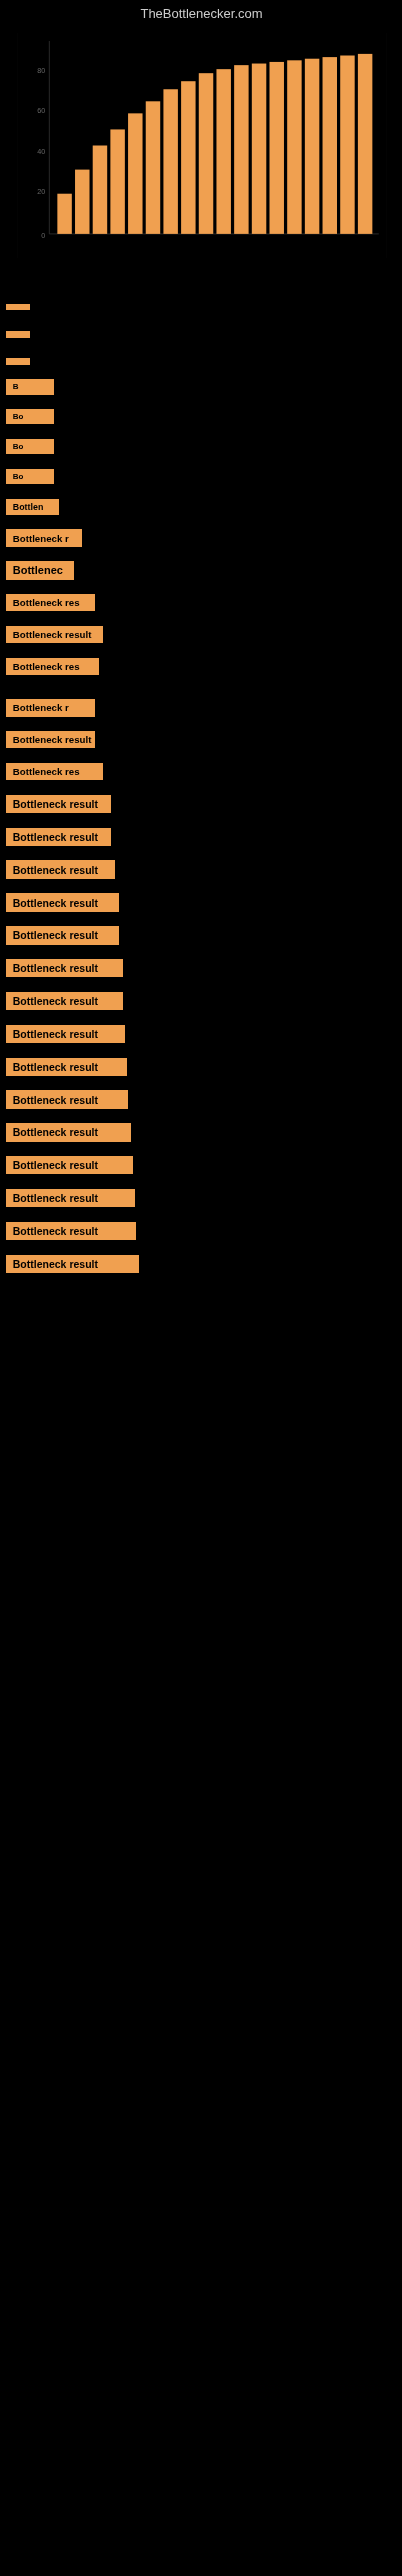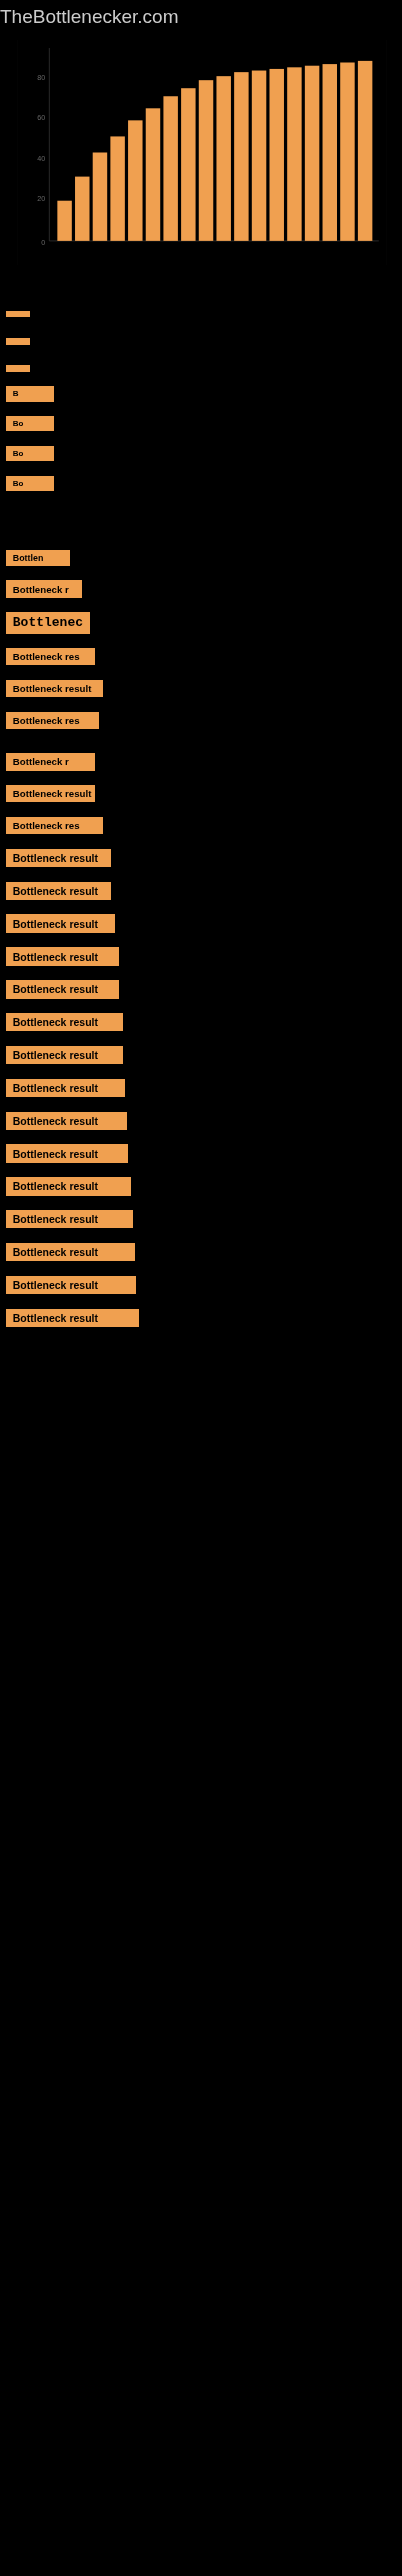--- a/index.html
+++ b/index.html
@@ -6,22 +6,22 @@
     body {
       background: #000;
       width: 403px;
       min-height: 2576px;
       font-family: Arial, sans-serif;
       position: relative;
     }
 
     .site-title {
       color: #ccc;
-      font-size: 19px;
-      text-align: left;
+      font-size: 13px;
+      text-align: center;
       padding-top: 6.4px;
       padding-bottom: 3.2px;
     }
 
     .chart-area {
       width: 370px;
       height: 225px;
       margin: 8px auto;
       background: #111;
       position: relative;
@@ -48,22 +48,22 @@
       white-space: nowrap;
       display: inline-block;
       min-width: 24px;
     }
 
     
     .bar-w1  { width: 17.7px;  font-size: 0; }
     .bar-w2  { width: 22.5px;  font-size: 0; }
     .bar-w3  { width: 24px;  font-size: 0; }
     .bar-w4  { width: 48px;  font-size: 8px; }
-    .bar-w5  { width: 64px;  font-size: 8.9px; margin-top: 44px; }
-    .bar-w6  { width: 84px;  font-size: 13px; font-family: Liberation Mono, monospace; }
+    .bar-w5  { width: 53px;  font-size: 8.9px; }
+    .bar-w6  { width: 68px;  font-size: 11px; }
     .bar-w7  { width: 76px;  font-size: 9.7px; }
     .bar-w8  { width: 89px; font-size: 9.7px; }
     .bar-w9  { width: 93px; font-size: 9.7px; }
     .bar-w10 { width: 97px; font-size: 9.7px; }
     .bar-w11 { width: 89px; font-size: 9.7px; }
     .bar-w14 { width: 105px; font-size: 10.5px; }
     .bar-w15 { width: 109px; font-size: 10.5px; }
     .bar-w16 { width: 113px; font-size: 10.5px; }
     .bar-w17 { width: 117px; font-size: 10.5px; }
     .bar-w18 { width: 119px; font-size: 10.5px; }

